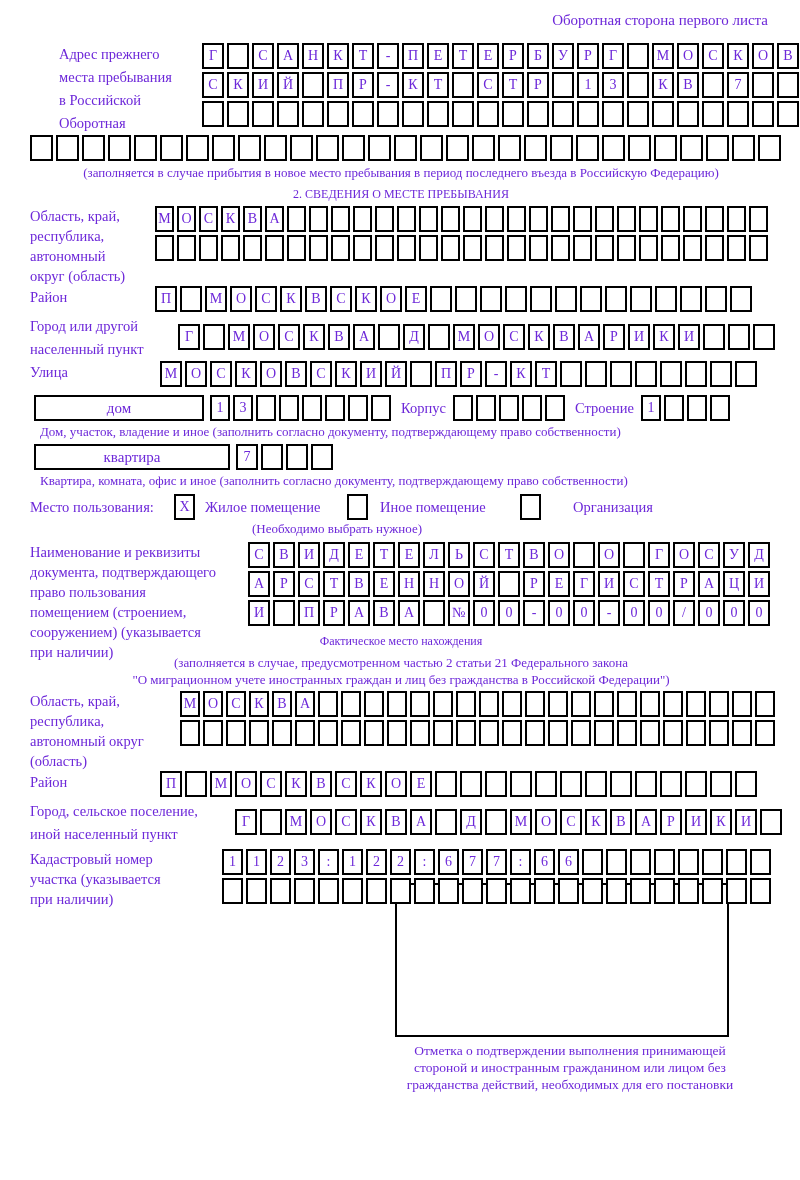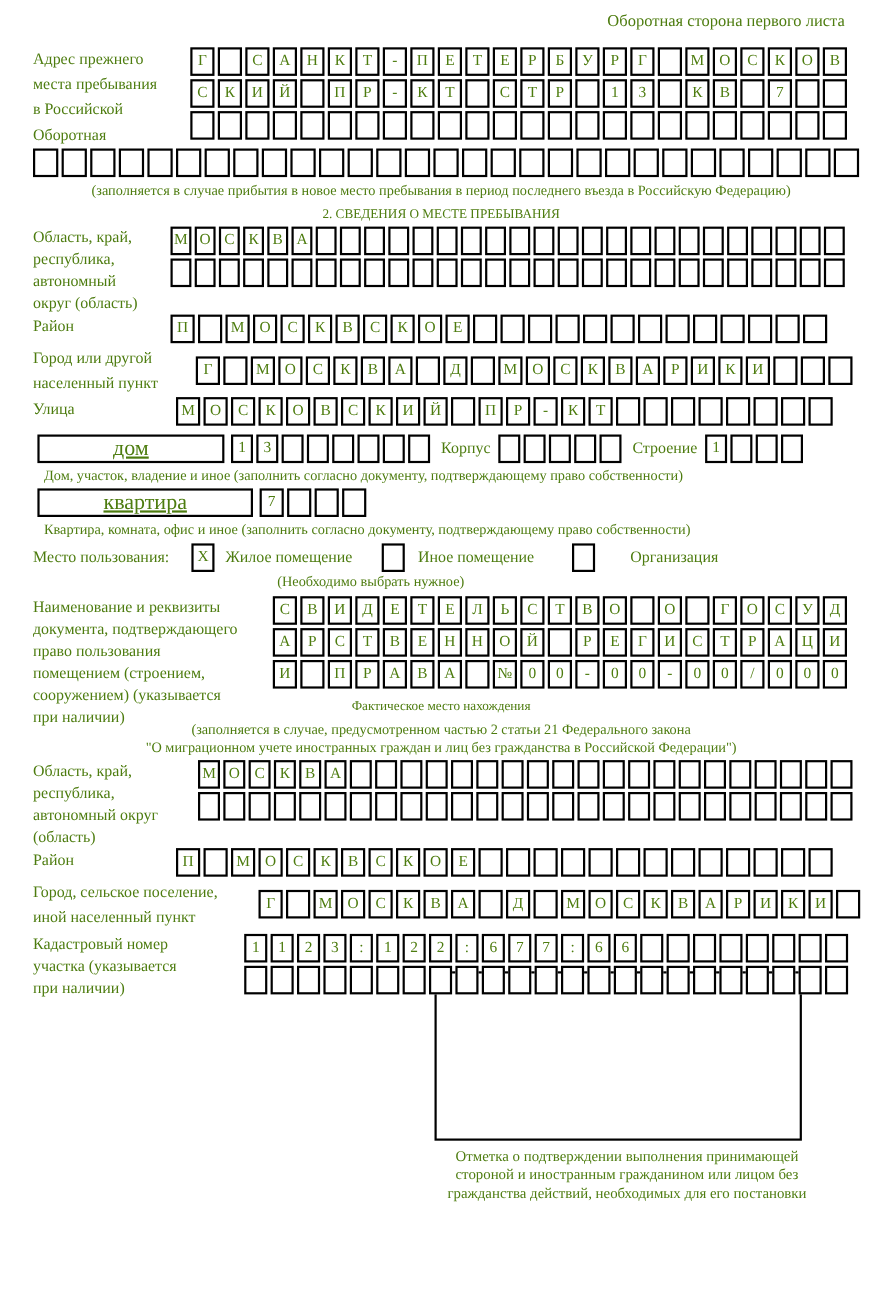--- a/index.html
+++ b/index.html
@@ -1,21 +1,21 @@
 <!DOCTYPE html>
 <html><head>
 <meta charset="utf-8">
 <style>
   html,body{margin:0;padding:0;background:#fff;}
   .page{
     position:relative;
     width:800px;height:1180px;
     box-sizing:border-box;
     padding:12px 28px 0 30px;
-    background:#fff;color:#4d7c0f;
+    background:#fff;color:#6d28d9;
     font-family:"Liberation Serif","DejaVu Serif",serif;
     overflow:hidden;
   }
   .header-note{text-align:right;font-size:15px;padding-right:4px;}
   .ttl{text-align:center;font-weight:normal;font-size:12px;}
   .note{font-size:13px;line-height:17px;}
   .note.center{text-align:center;}
   .field{display:flex;align-items:flex-start;}
   .field.vcenter{align-items:center;}
   .flabel{flex:none;font-size:14.5px;line-height:23px;}
@@ -32,42 +32,41 @@
   .g28 .cell{width:15px;margin-right:3px;}
   .g26 .cell{width:16px;}
   .g21 .cell{width:18px;}
   .g22 .cell{width:18px;}
   .g23 .cell{width:17px;}
   .gdom .cell{width:16px;}
   .gkv .cell{width:18px;}
   .widebox{
     flex:none;height:22px;border:2px solid #000;background:#fff;
     display:flex;align-items:center;justify-content:center;
-    font-size:20px;
-    text-decoration:underline;
+    font-size:15px;
   }
   .inline-lbl{flex:none;font-size:14.5px;line-height:26px;padding:0 7px;}
   .checkbox{
     flex:none;width:17px;height:22px;border:2px solid #000;margin:0 4px;
     display:flex;align-items:center;justify-content:center;
     font-size:14px;background:#fff;
   }
   .mesto-lbl{font-size:14.5px;line-height:26px;}
   .stamp-wrap{margin-top:4px;}
   .stamp-box{
     width:330px;height:150px;border:2px solid #000;background:#fff;
     margin-left:365px;
   }
   .stamp-caption{
     width:420px;margin-left:330px;margin-top:5px;
     text-align:center;font-size:13.5px;line-height:17px;
   }
   .mt2{margin-top:2px;}.mt3{margin-top:3px;}.mt4{margin-top:4px;}
   .mt5{margin-top:5px;}.mt6{margin-top:6px;}
-  .mt14{margin-top:14px;}
+  .mt14{margin-top:14px;margin-left:29px;}
 </style>
 </head>
 <body>
 
 <div class="page">
 
   <div class="header-note">Оборотная сторона первого листа</div>
 
   <div class="field mt14">
     <div class="flabel" style="width:143px">

